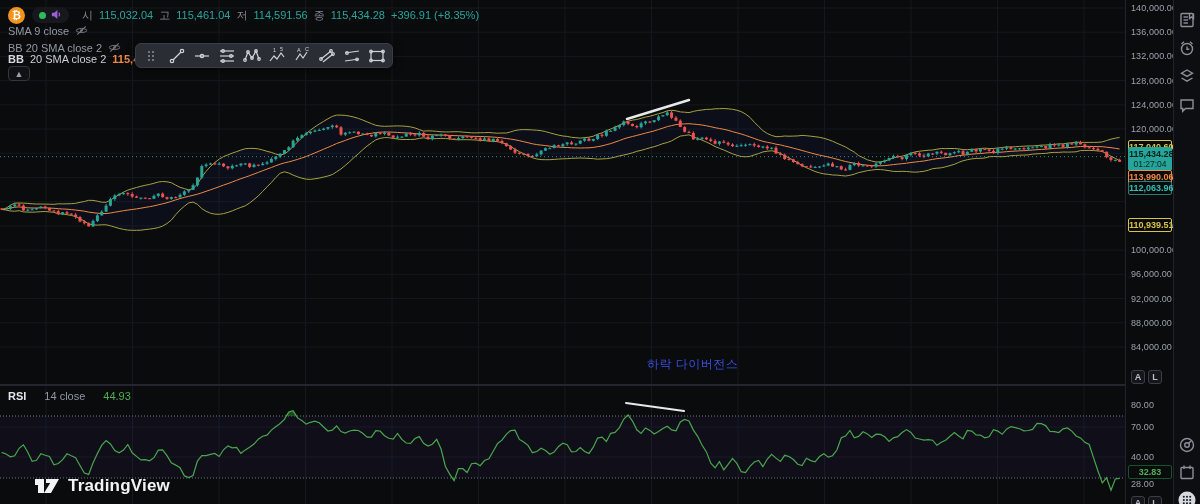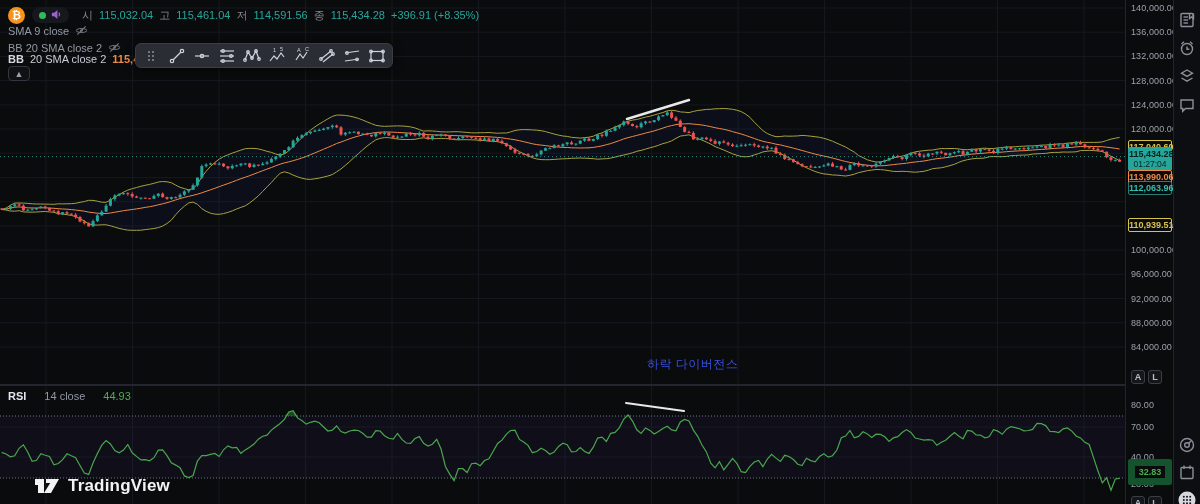--- a/index.html
+++ b/index.html
@@ -43,21 +43,21 @@
   
   #price-axis { position:absolute; left:1125px; top:0; width:48px; height:504px;
     border-left:1px solid #21242c; background:#0a0b0d; z-index:4; font-size:9px; color:#9ba1ac; cursor:ns-resize; }
   .tick { position:absolute; left:5px; transform:translateY(-50%); letter-spacing:.1px; }
   .tag { position:absolute; left:2px; width:44px; transform:translateY(-50%);
     border-radius:2px; text-align:center; font-size:9px; font-weight:bold; padding:1px 0; background:#0a0b0d; }
   .tag.yellow { border:1px solid #d8c34a; color:#d8c34a; }
   .tag.orange { border:1px solid #ef8943; color:#ef8943;text-align:right; }
   .tag.teal-line { border:1px solid #2a7d74; color:#35bfae; }
   .tag.teal { background:#26a69a; color:#07211e; border:1px solid #26a69a; }
-  .tag.green { border:7px solid #14532d; color:#4caf50; }
+  .tag.green { border:1px solid #14532d; color:#4caf50; }
   .tag .sub { font-weight:normal; font-size:8.5px; }
   .al-group { position:absolute; display:flex; gap:3px; left:5px; }
   .al-btn { width:14px; height:14px; border:1px solid #3a3e47; border-radius:3px;
     background:#15161a; color:#b8bcc5; font-size:9px; font-weight:bold;
     display:flex; align-items:center; justify-content:center; cursor:pointer; }
   
   #sidebar { position:absolute; left:1173px; top:0; width:27px; height:504px;
     background:#0d0e11; border-left:1px solid #21242c; z-index:5; }
   .side-ic { position:absolute; left:50%; transform:translate(-50%,-50%); cursor:pointer; display:flex; }
   

